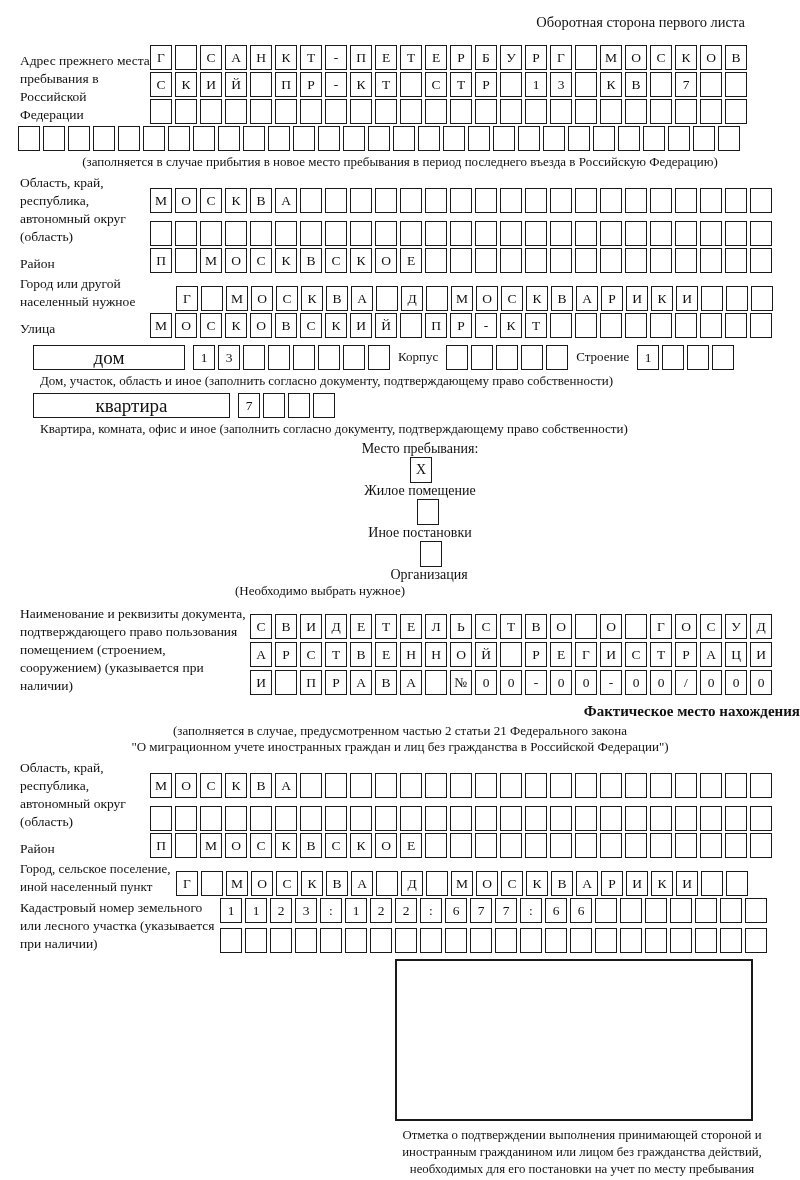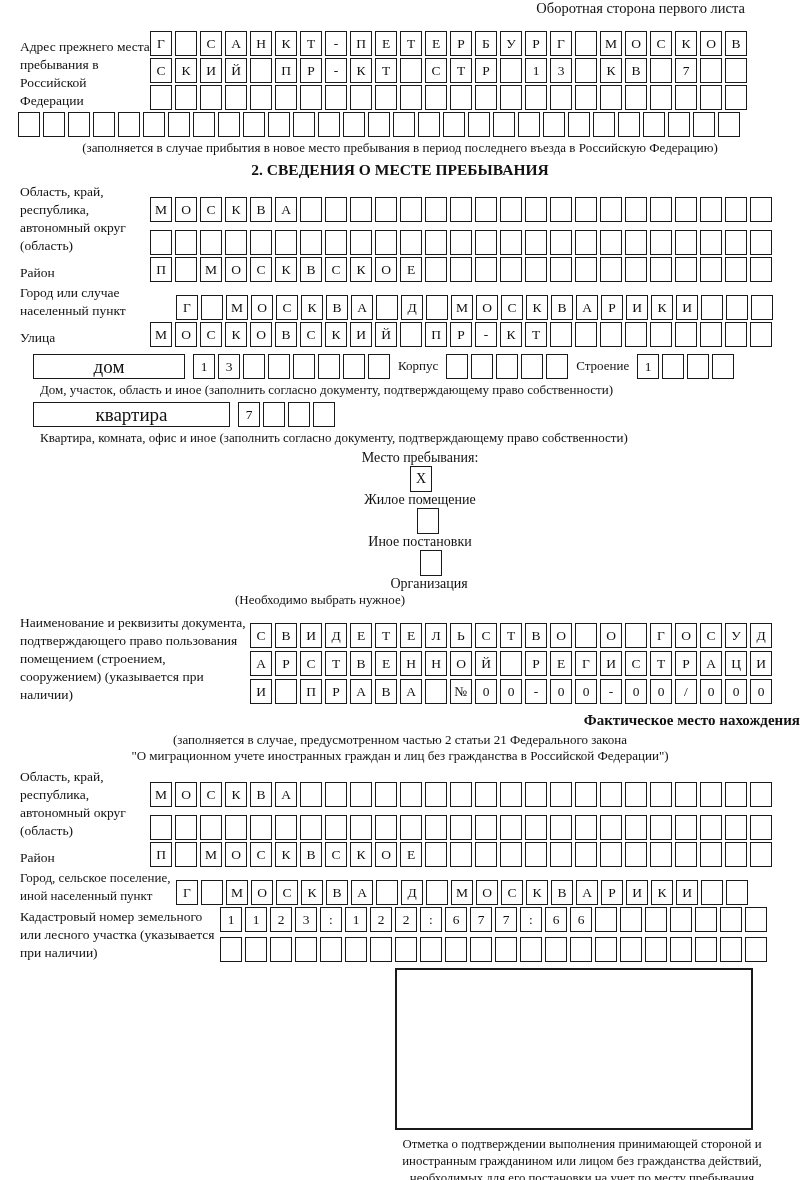--- a/index.html
+++ b/index.html
@@ -1,17 +1,17 @@
 <!DOCTYPE html>
 <html><head>
 <meta charset="utf-8">
 <style>
   html,body{margin:0;padding:0;background:#fff;}
   body{width:800px;height:1180px;overflow:hidden;font-family:"Liberation Serif",serif;color:#111;}
-  .page{width:800px;height:1180px;position:relative;padding-top:0;box-sizing:border-box;}
+  .page{width:800px;height:1180px;position:relative;padding-top:14px;box-sizing:border-box;}
   .top-note{ text-align:right;padding-right:55px;font-size:14.5px;}
   .row{display:flex;align-items:flex-end;border-radius:10px;}
   .label{font-size:13.5px;line-height:18px;box-sizing:border-box;padding-left:20px;}
   .lbl-w150{width:150px;}
   .lbl-w176{width:176px;}
   .lbl-w160{width:176px;font-size:13px;}
   .lbl-w230{width:250px;}
   .lbl-w220{width:220px;}
   .cells{display:flex;gap:3px;}
   .cells-col{display:flex;flex-direction:column;}
@@ -147,21 +147,20 @@
       <span class="cell"></span>
       <span class="cell"></span>
       <span class="cell"></span>
       <span class="cell"></span>
       <span class="cell"></span>
       <span class="cell"></span>
       <span class="cell"></span>
     </div>
   <div class="note note-center mt3">(заполняется в случае прибытия в новое место пребывания в период последнего въезда в Российскую Федерацию)</div>
 
-  <div class="h2">2. СВЕДЕНИЯ О МЕСТЕ ПРЕБЫВАНИЯ</div>
 
   <div class="row mt4">
     <div class="label lbl-w150">Область, край, республика, автономный округ (область)</div>
     <div class="cells-col gap8">
       <div class="cells">
           <span class="cell">М</span>
           <span class="cell">О</span>
           <span class="cell">С</span>
           <span class="cell">К</span>
           <span class="cell">В</span>
@@ -241,21 +240,21 @@
         <span class="cell"></span>
         <span class="cell"></span>
         <span class="cell"></span>
         <span class="cell"></span>
         <span class="cell"></span>
         <span class="cell"></span>
       </div>
   </div>
 
   <div class="row mt2">
-    <div class="label lbl-w176">Город или случае населенный пункт</div>
+    <div class="label lbl-w176">Город или другой населенный нужное</div>
     <div class="cells">
         <span class="cell">Г</span>
         <span class="cell"></span>
         <span class="cell">М</span>
         <span class="cell">О</span>
         <span class="cell">С</span>
         <span class="cell">К</span>
         <span class="cell">В</span>
         <span class="cell">А</span>
         <span class="cell"></span>

